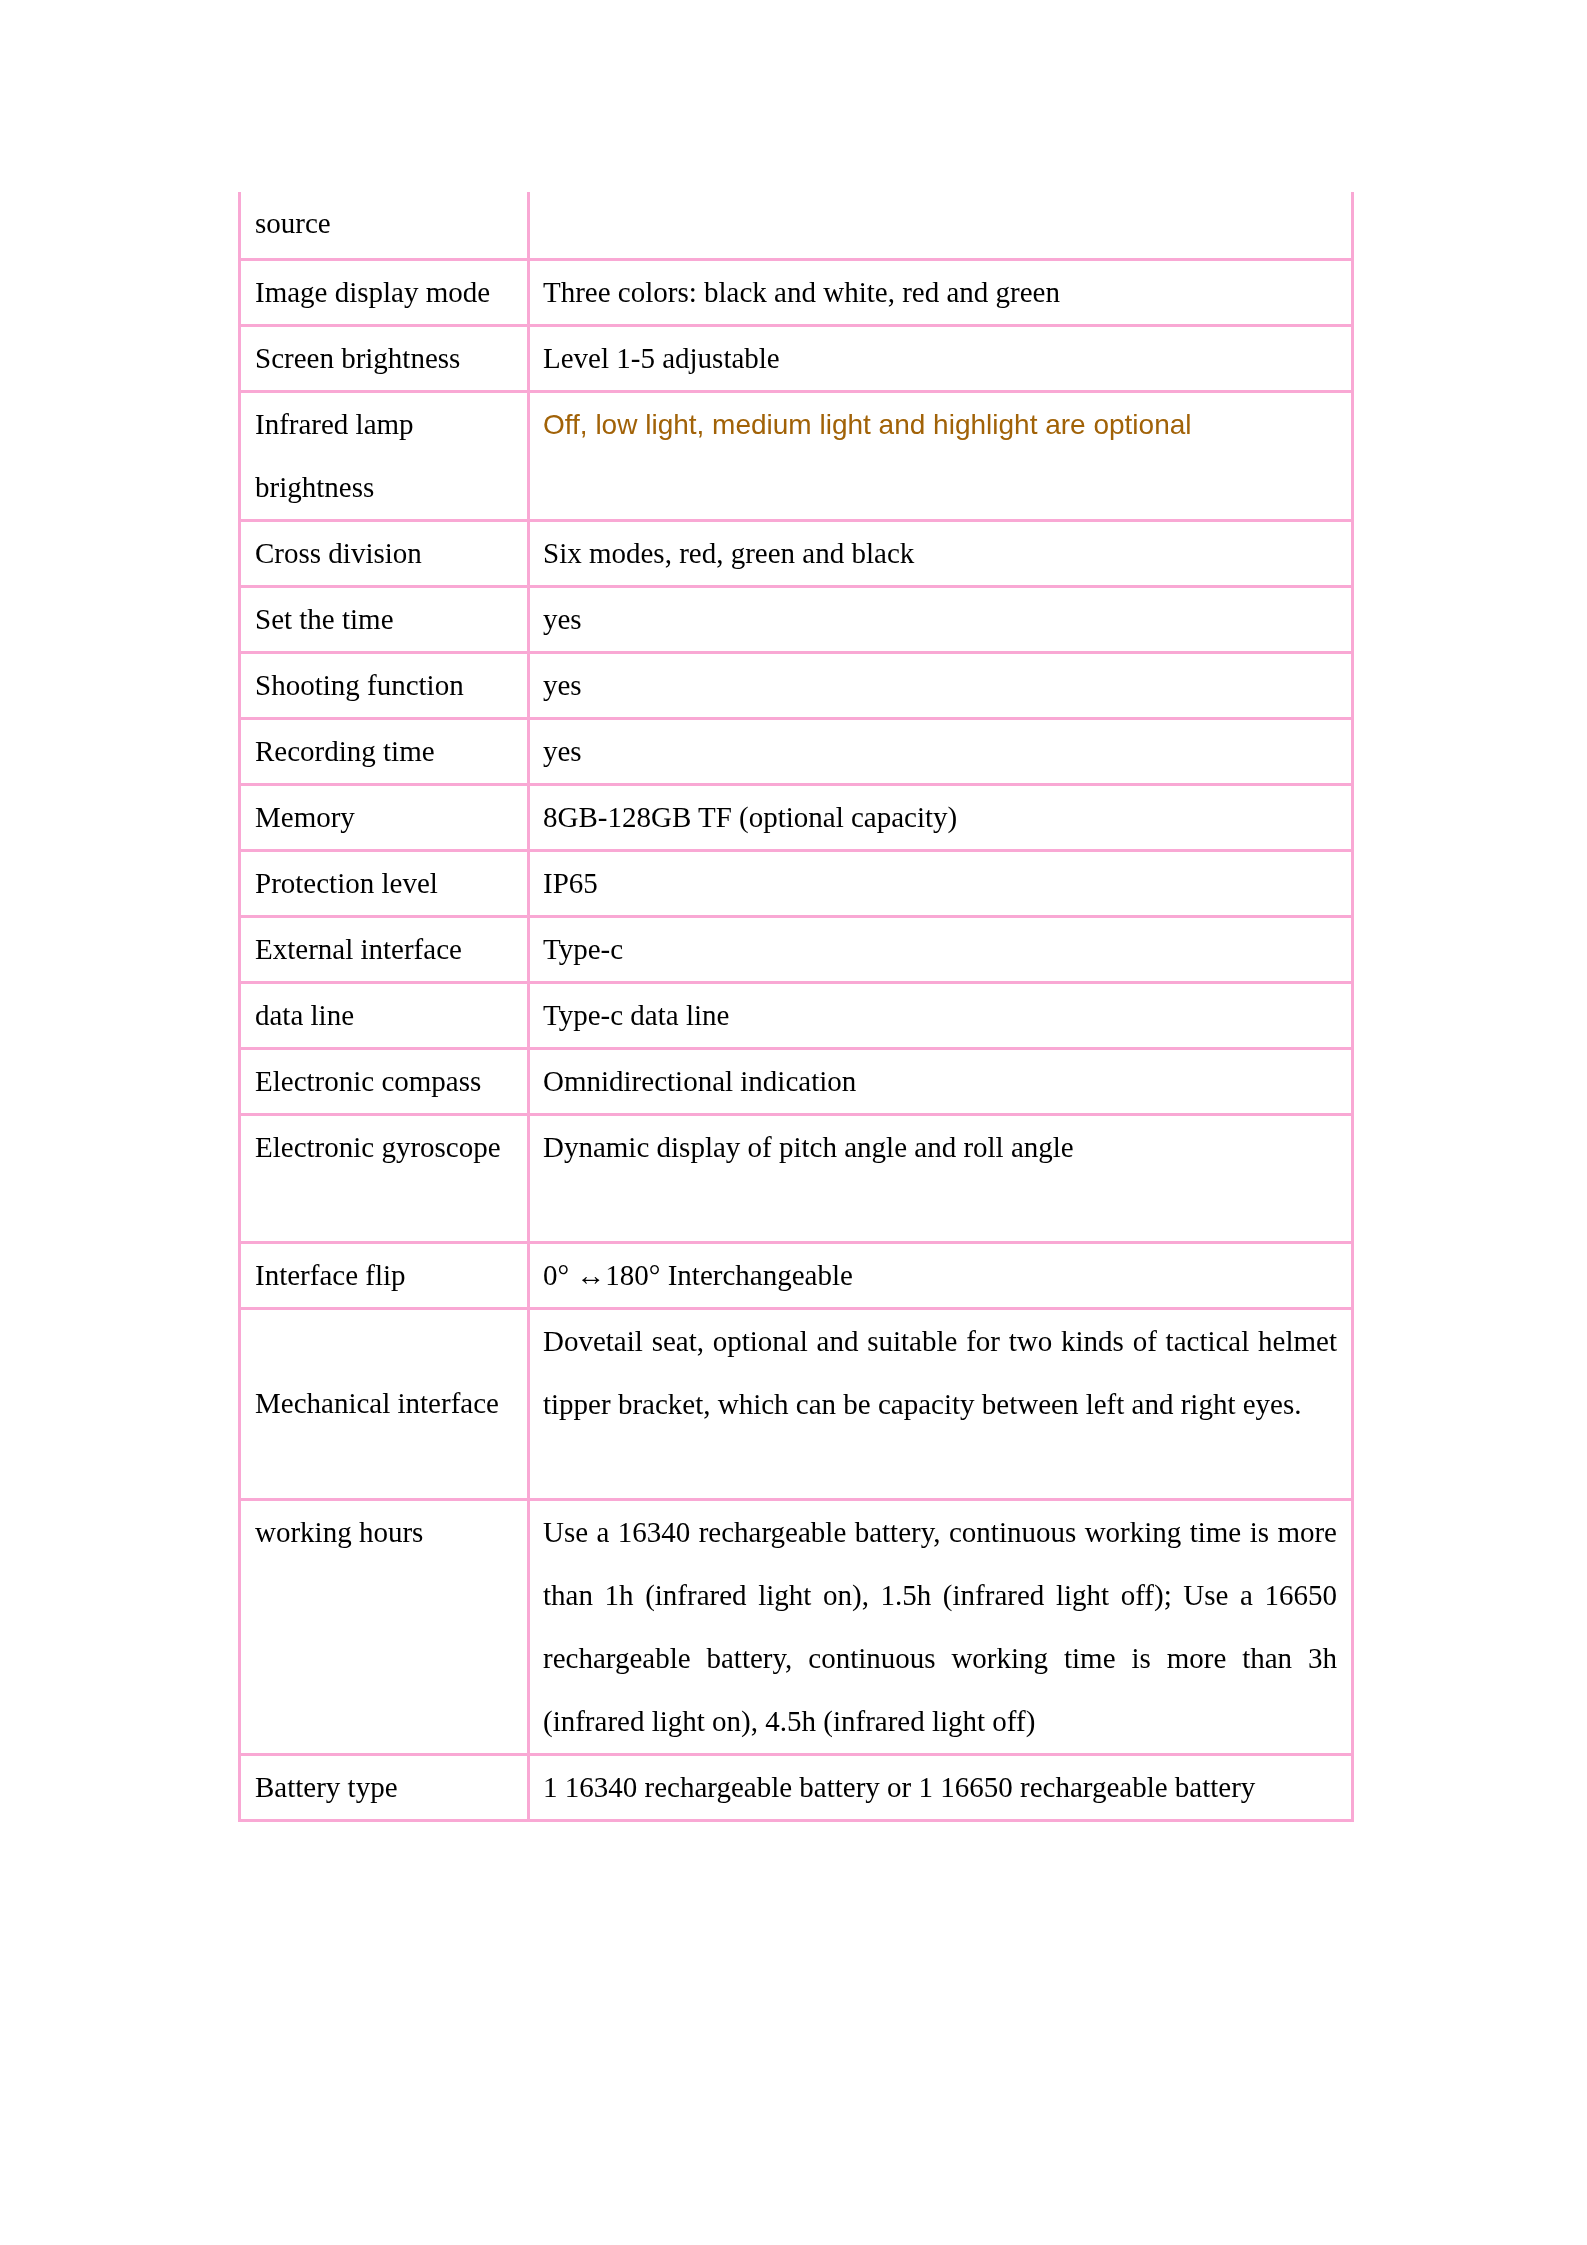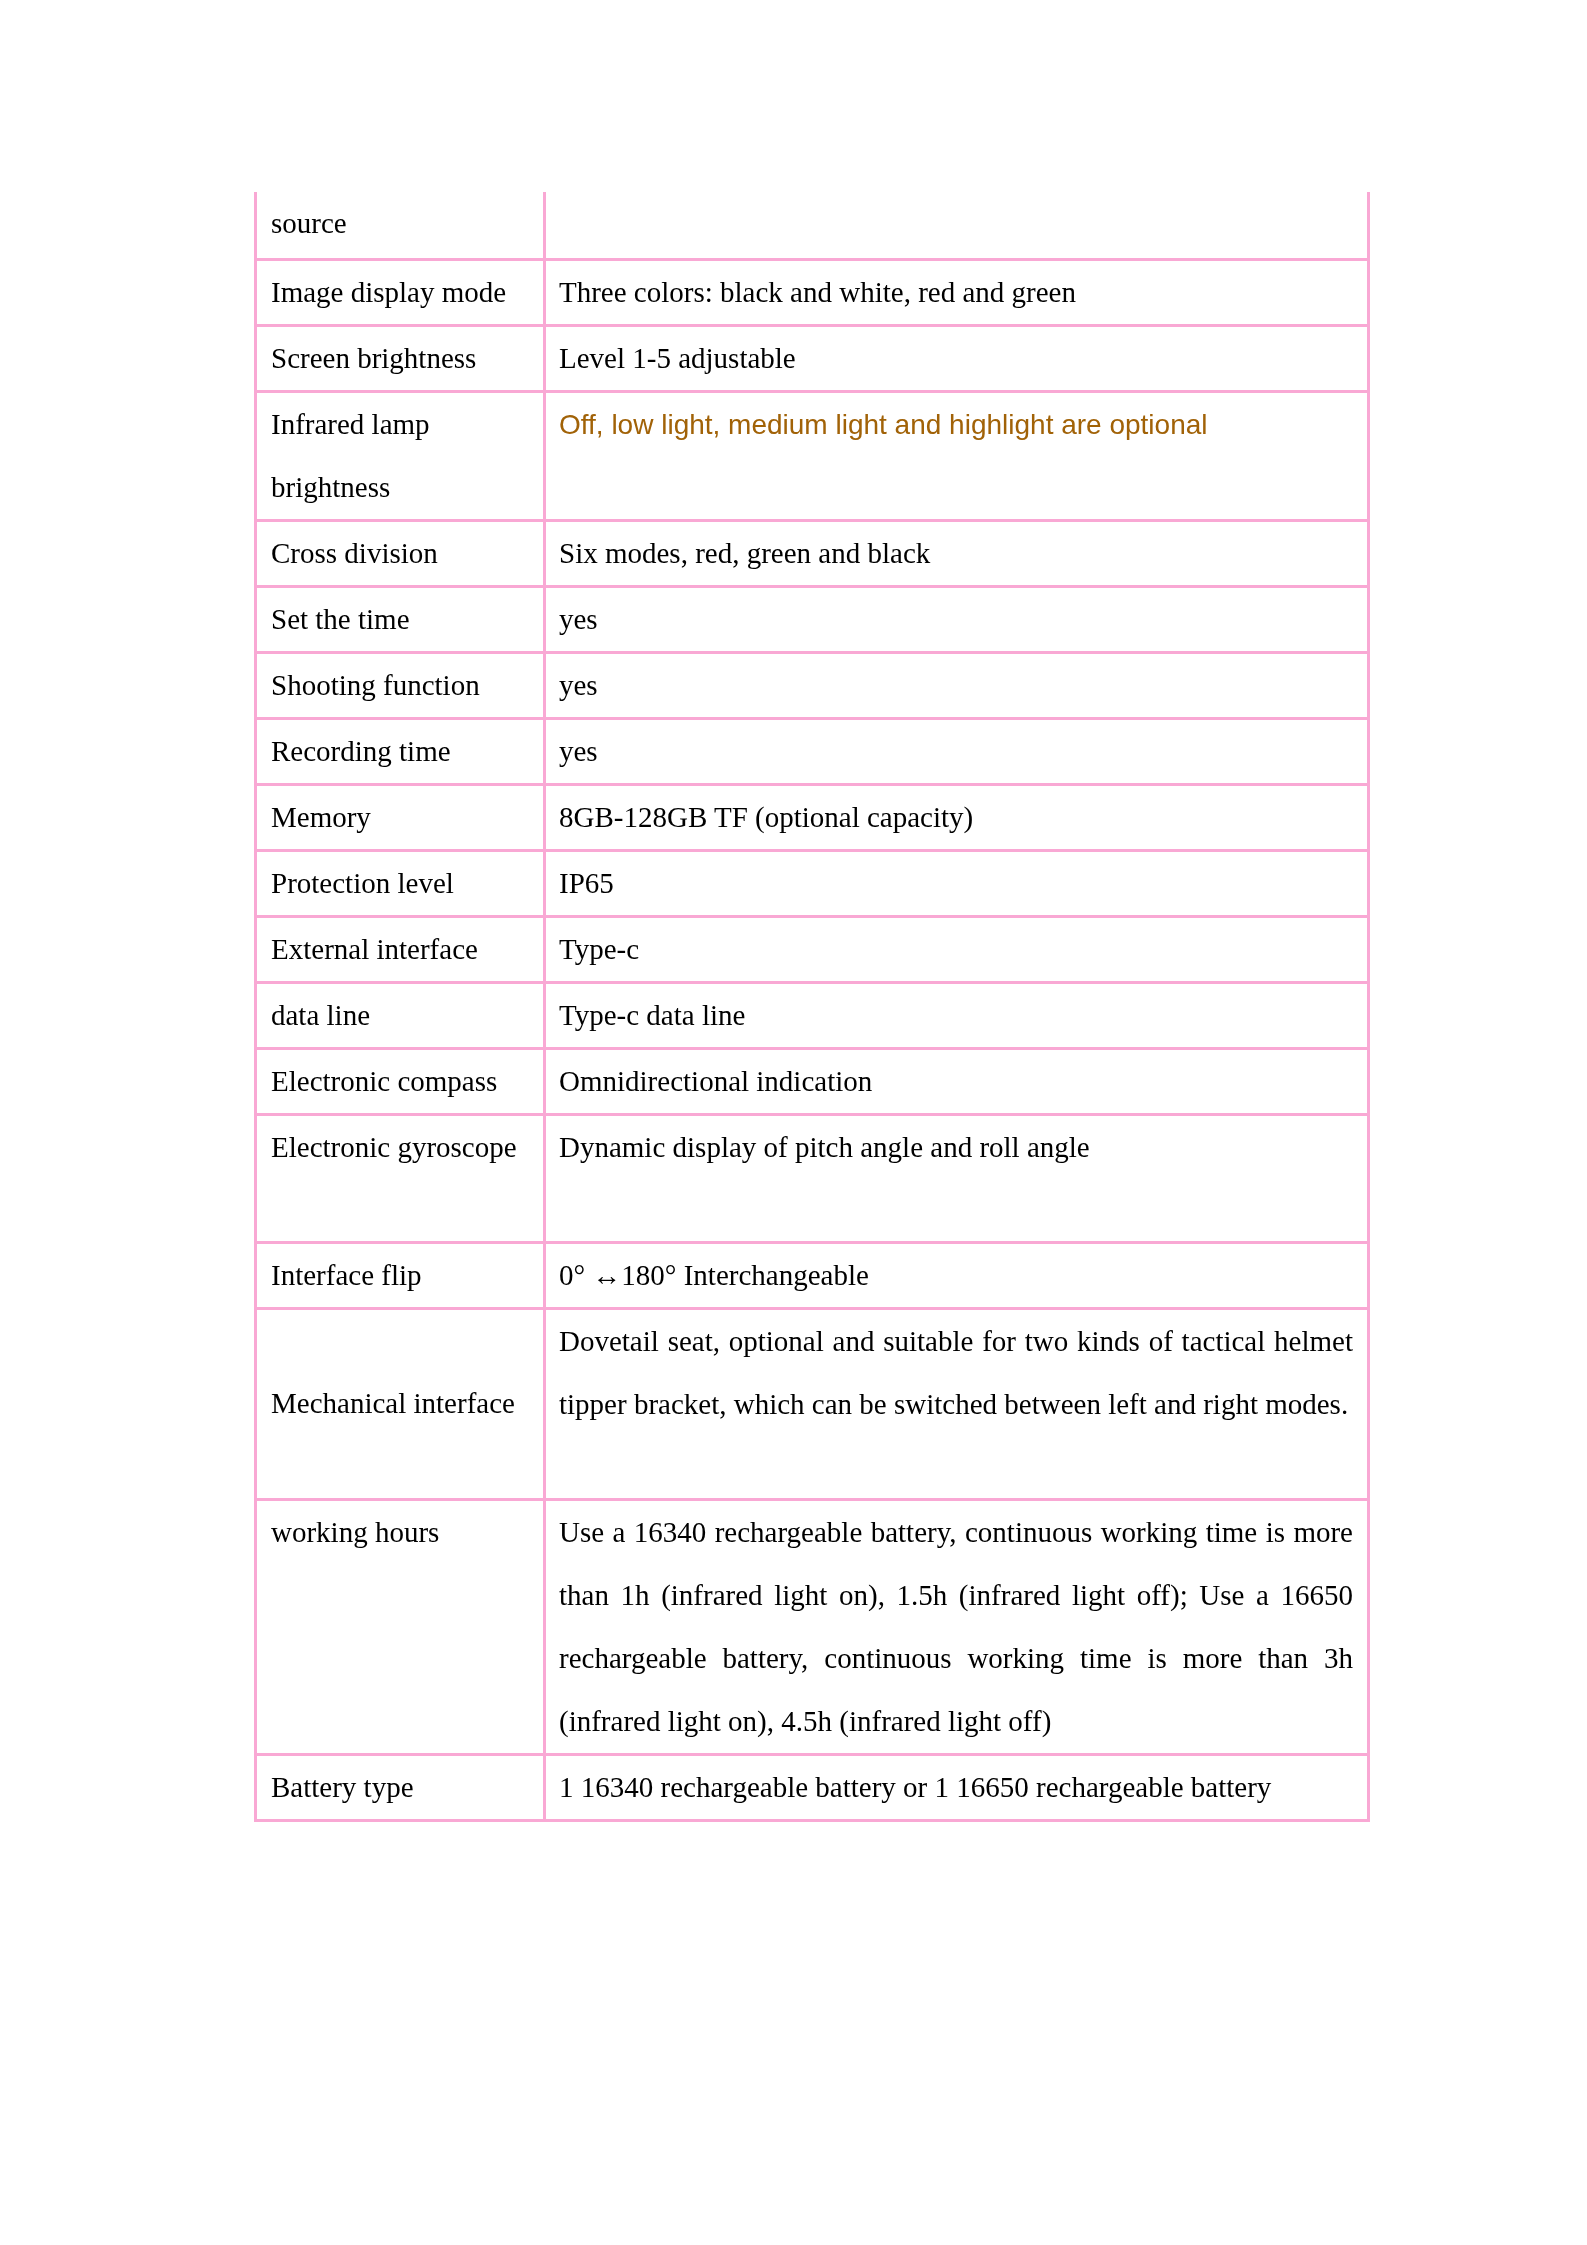--- a/index.html
+++ b/index.html
@@ -10,21 +10,21 @@
     body {
       width: 1587px;
       height: 2245px;
       position: relative;
       overflow: hidden;
       font-family: "Liberation Serif", serif;
       color: #000000;
     }
     .spec-table {
       position: absolute;
-      left: 254px;
+      left: 238px;
       top: 192px;
       width: 1113px;
       border-collapse: collapse;
       table-layout: fixed;
     }
     .spec-table col.c1 { width: 289px; }
     .spec-table col.c2 { width: 824px; }
     .spec-table td {
       border: 3px solid #f9a8d4;
       padding: 0 14px;
@@ -109,21 +109,21 @@
     <tr>
       <td class="label" style="height:128px;">Electronic gyroscope</td>
       <td class="value">Dynamic display of pitch angle and roll angle</td>
     </tr>
     <tr>
       <td class="label" style="height:65px;">Interface flip</td>
       <td class="value">0° ↔180° Interchangeable</td>
     </tr>
     <tr>
       <td class="label middle" style="height:191px;">Mechanical interface</td>
-      <td class="value justify">Dovetail seat, optional and suitable for two kinds of tactical helmet tipper bracket, which can be switched between left and right modes.</td>
+      <td class="value justify">Dovetail seat, optional and suitable for two kinds of tactical helmet tipper bracket, which can be capacity between left and right eyes.</td>
     </tr>
     <tr>
       <td class="label" style="height:250px;">working hours</td>
       <td class="value justify">Use a 16340 rechargeable battery, continuous working time is more than 1h (infrared light on), 1.5h (infrared light off); Use a 16650 rechargeable battery, continuous working time is more than 3h (infrared light on), 4.5h (infrared light off)</td>
     </tr>
     <tr>
       <td class="label" style="height:66px;">Battery type</td>
       <td class="value">1 16340 rechargeable battery or 1 16650 rechargeable battery</td>
     </tr>
   </tbody>

